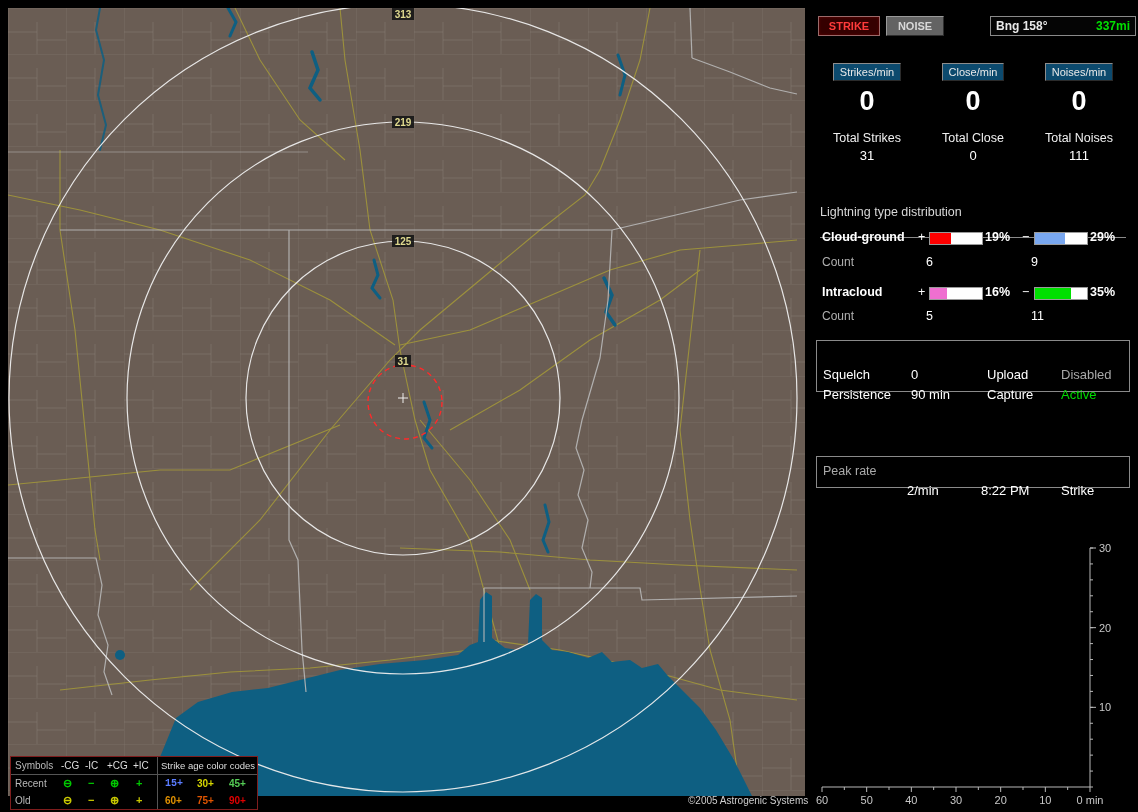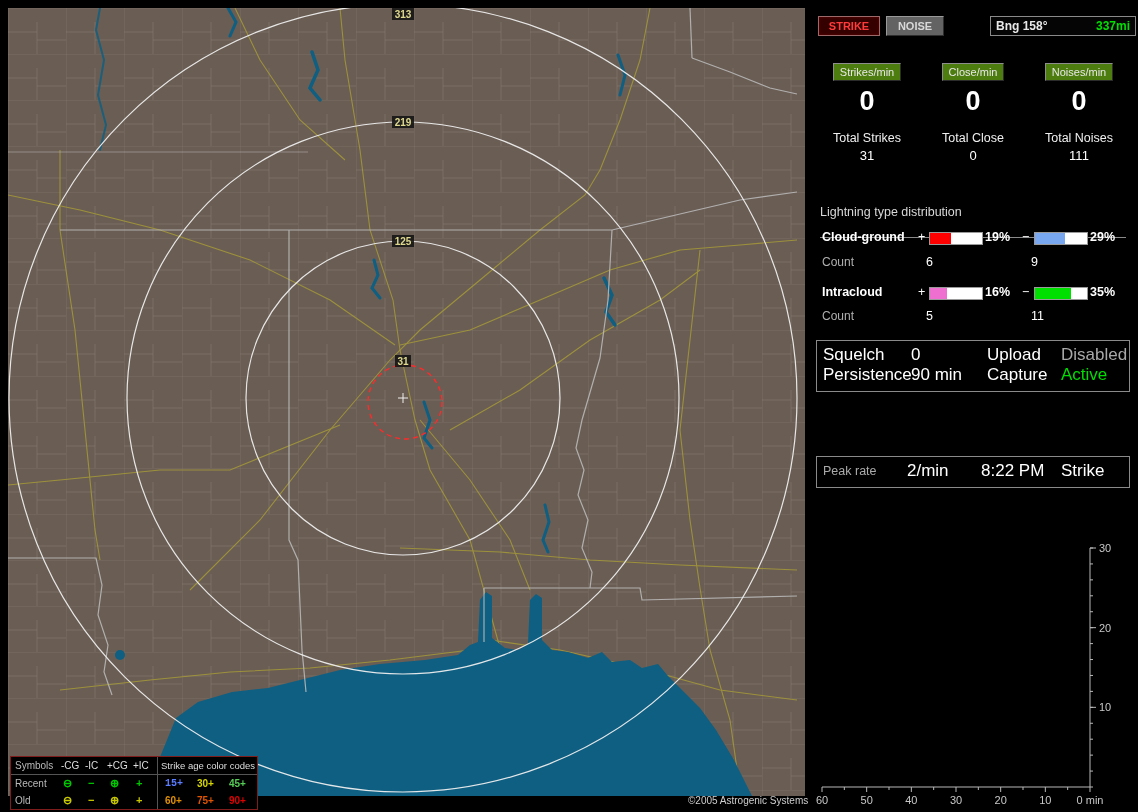--- a/index.html
+++ b/index.html
@@ -24,41 +24,41 @@
   .btn{display:inline-block;text-align:center;font-size:11px;font-weight:bold;
        height:18px;line-height:18px;}
   #strike-btn{left:4px;top:8px;width:60px;background:#350000;color:#ff3b3b;
        border:1px solid #9a6a6a;box-shadow:inset 0 0 3px #600;}
   #noise-btn{left:72px;top:8px;width:56px;background:#636363;color:#d8d8d8;
        border:1px solid #9a9a9a;border-bottom-color:#2e2e2e;border-right-color:#2e2e2e;}
   #bng-box{left:176px;top:8px;width:134px;height:18px;border:1px solid #8a8a8a;
        background:#050505;font-size:12px;font-weight:bold;line-height:18px;padding:0 5px;}
   #bng-box .mi{float:right;color:#00e000;}
   .col3{width:106px;text-align:center;position:absolute;}
-  .chip{display:inline-block;background:#4d7c0f;color:#e9e9e9;font-size:11px;
+  .chip{display:inline-block;background:#0c4a6e;color:#e9e9e9;font-size:11px;
         padding:2px 6px;border:1px solid #8d8d8d;border-bottom-color:#2b2b2b;border-right-color:#2b2b2b;}
   .bigzero{font-size:27px;font-weight:bold;color:#fff;}
   .tot-lab{font-size:12.5px;color:#f0f0f0;}
   .tot-val{font-size:13px;color:#fff;margin-top:3px;}
   #dist-title{left:6px;top:197px;width:306px;font-size:12.5px;color:#d8d8d8;
         border-bottom:1px solid #8a8a8a;padding-bottom:18px;}
   .d-row{height:24px;}
   .d-lab{left:8px;font-size:12.5px;font-weight:bold;color:#fff;}
   .d-sign{font-size:12.5px;color:#fff;}
   .bar{width:52px;height:11px;background:#fff;border:1px solid #9a9a9a;position:absolute;}
   .bar>span{display:block;height:100%;}
   .pct{font-size:12.5px;font-weight:bold;color:#fff;}
   .cnt-lab{font-size:12px;color:#b0b0b0;}
   .cnt{font-size:12.5px;color:#fff;}
   #dt-box{left:2px;top:332px;width:312px;border:1px solid #8a8a8a;}
   #dt-row{height:26px;line-height:26px;border-bottom:1px solid #8a8a8a;
           color:#00e000;font-size:15px;font-weight:bold;padding-left:6px;}
   .set-row{position:relative;height:20px;line-height:20px;font-size:12.5px;}
   .st-lab{color:#ababab;font-size:12.5px;}
-  .st-val{color:#fff;font-size:17px;}
+  .st-val{color:#fff;font-size:13px;margin-top:20px;}
   #status-box{left:2px;top:448px;width:312px;border:1px solid #8a8a8a;padding:4px 0 6px 0;}
   #trend-svg{left:0px;top:536px;}
   text{font-family:"Liberation Sans",sans-serif;}
 </style>
 </head>
 <body>
 
 <div id="map-wrap" class="abs">
   <svg width="797" height="788" viewBox="0 0 797 788">
     <defs>

